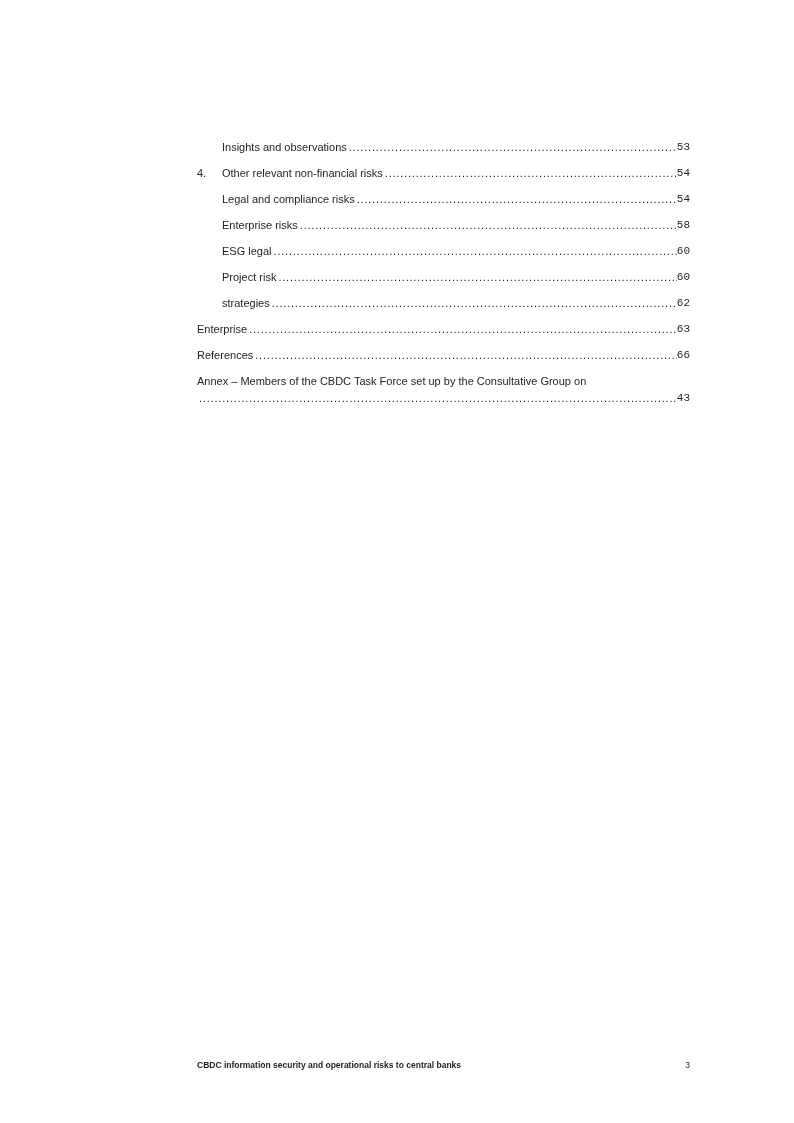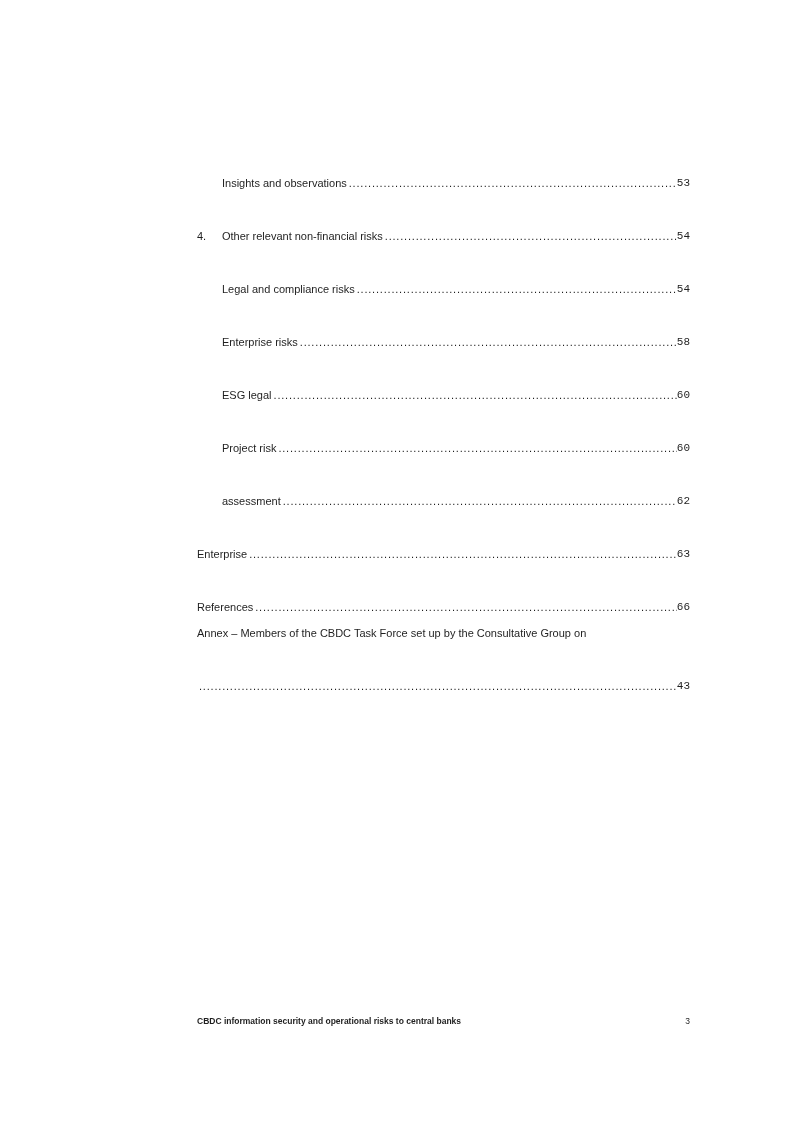--- a/index.html
+++ b/index.html
@@ -23,21 +23,20 @@
     top: 139px;
     width: 493px;
     font-size: 11px;
     line-height: 17px;
   }
   .entry { margin-bottom: 9px; }
   .entry.gap { margin-top: 6px; }
   .entry .row {
     display: flex;
     align-items: center;
-    margin-top: 36px;
   }
   .entry.sub .row,
   .entry.sub .wrapline { padding-left: 25px; }
   .entry .num {
     flex: 0 0 25px;
   }
   .entry .t {
     flex: 0 0 auto;
     white-space: nowrap;
   }
@@ -50,21 +49,21 @@
   }
   .dots::after {
     content: "........................................................................................................................................................................................................................";
     letter-spacing: 0.8px;
   }
   .pg { flex: 0 0 auto; font-family: Liberation Mono, monospace; }
   .wrapline { white-space: nowrap; }
   .footer {
     position: absolute;
     left: 197px;
-    top: 1015px;
+    top: 1059px;
     width: 493px;
     display: flex;
     justify-content: space-between;
     align-items: baseline;
     font-size: 8.5px;
     line-height: 12px;
   }
   .footer .ftitle { font-weight: 600; }
   .footer .fpage { font-weight: 400; }
 </style>
@@ -120,21 +119,21 @@
     <div class="entry sub">
       <div class="row">
         <span class="t">Project risk</span>
         <span class="dots"></span>
         <span class="pg">60</span>
       </div>
     </div>
 
     <div class="entry sub">
       <div class="row">
-        <span class="t">assessment</span>
+        <span class="t">strategies</span>
         <span class="dots"></span>
         <span class="pg">62</span>
       </div>
     </div>
 
     <div class="entry top gap">
       <div class="row">
         <span class="t">Enterprise</span>
         <span class="dots"></span>
         <span class="pg">63</span>

